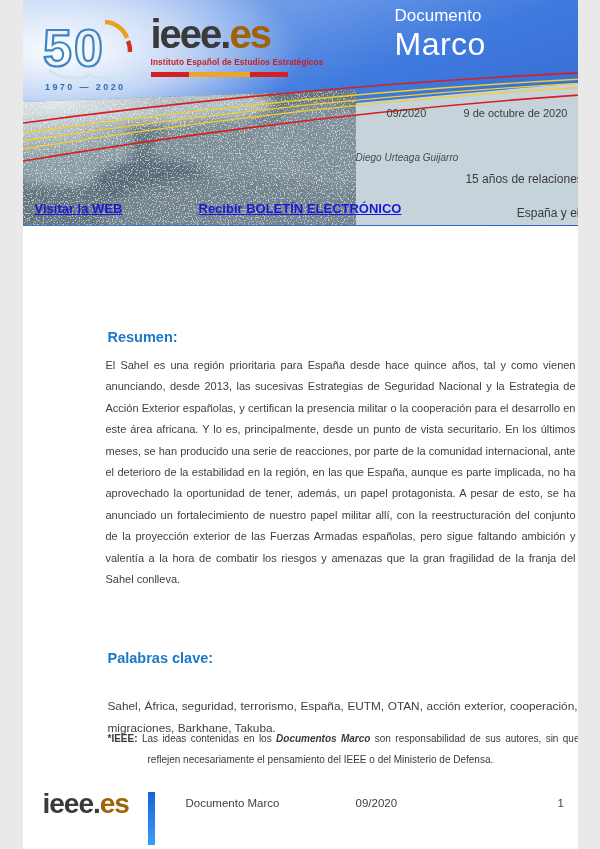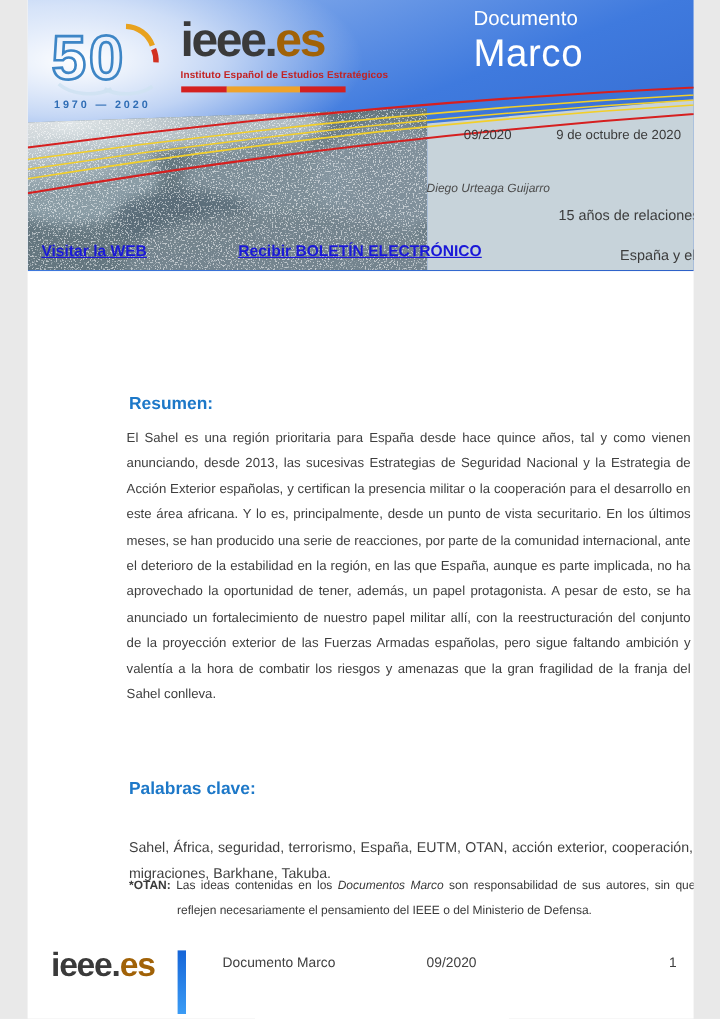--- a/index.html
+++ b/index.html
@@ -42,21 +42,21 @@
   
   .article-title{left:40px;top:252px;width:520px;text-align:center;font-size:16px;color:#1d78c8;}
   .section-h{font-size:14.5px;font-weight:bold;color:#1d78c8;}
   .resumen-h{left:85px;top:329px;}
   .abstract{left:83px;top:355px;width:470px;font-size:11px;line-height:21.4px;text-align:justify;}
   .palabras-h{left:85px;top:650px;}
   .keywords{left:85px;top:677px;width:470px;font-size:11.8px;line-height:21.6px;text-align:justify;margin-top:19px;}
   .note{left:85px;top:729px;width:472px;font-size:10px;line-height:20.5px;text-align:justify;
         padding-left:40px;text-indent:-40px;box-sizing:border-box;color:#3a3a3a;}
   .note-label{font-weight:bold;}
-  .note-emph{font-weight:normal;font-style:italic;}
+  .note-emph{font-weight:bold;font-style:italic;}
   
   .f-brand{left:20px;top:790px;font-size:28px;font-weight:bold;letter-spacing:-1px;line-height:1;}
   .f-bar{left:125px;top:792px;width:7px;height:53px;background:linear-gradient(180deg,#1565d8,#3b9cf5);}
   .f-text{top:797px;font-size:11.5px;color:#404040;}
   .f-doctype{left:163px;}
   .f-issue{left:333px;}
   .f-page{left:535px;}
 </style>
 </head>
 <body>
@@ -157,21 +157,21 @@
   </div>
 
 
   <div class="abs section-h resumen-h">Resumen:</div>
   <div class="abs abstract">El Sahel es una región prioritaria para España desde hace quince años, tal y como vienen anunciando, desde 2013, las sucesivas Estrategias de Seguridad Nacional y la Estrategia de Acción Exterior españolas, y certifican la presencia militar o la cooperación para el desarrollo en este área africana. Y lo es, principalmente, desde un punto de vista securitario. En los últimos meses, se han producido una serie de reacciones, por parte de la comunidad internacional, ante el deterioro de la estabilidad en la región, en las que España, aunque es parte implicada, no ha aprovechado la oportunidad de tener, además, un papel protagonista. A pesar de esto, se ha anunciado un fortalecimiento de nuestro papel militar allí, con la reestructuración del conjunto de la proyección exterior de las Fuerzas Armadas españolas, pero sigue faltando ambición y valentía a la hora de combatir los riesgos y amenazas que la gran fragilidad de la franja del Sahel conlleva.</div>
 
   <div class="abs section-h palabras-h">Palabras clave:</div>
   <div class="abs keywords">Sahel, África, seguridad, terrorismo, España, EUTM, OTAN, acción exterior, cooperación, migraciones, Barkhane, Takuba.</div>
 
   <div class="abs note">
-    <span class="note-label">*OTAN:</span><span> Las ideas contenidas en los </span><span class="note-emph">Documentos Marco</span><span> son responsabilidad de sus autores, sin que reflejen necesariamente el pensamiento del IEEE o del Ministerio de Defensa.</span>
+    <span class="note-label">*IEEE:</span><span> Las ideas contenidas en los </span><span class="note-emph">Documentos Marco</span><span> son responsabilidad de sus autores, sin que reflejen necesariamente el pensamiento del IEEE o del Ministerio de Defensa.</span>
   </div>
 
   <div class="abs f-brand">
     <span class="brand-dark">ieee.</span><span class="brand-accent">es</span>
   </div>
   <div class="abs f-bar"></div>
   <div class="abs f-text f-doctype">Documento Marco</div>
   <div class="abs f-text f-issue">09/2020</div>
   <div class="abs f-text f-page">1</div>
 

